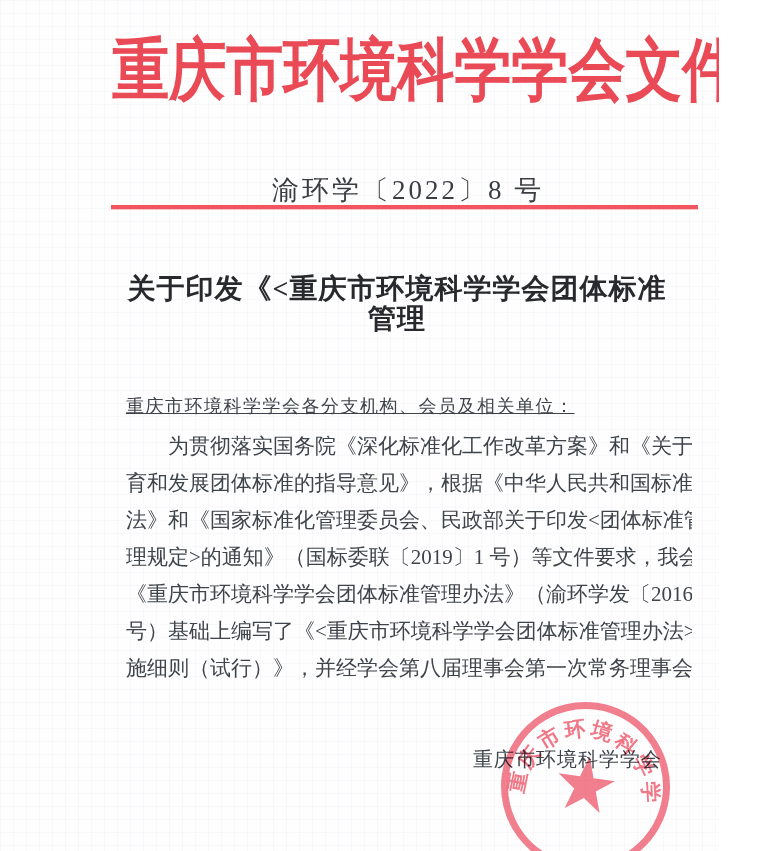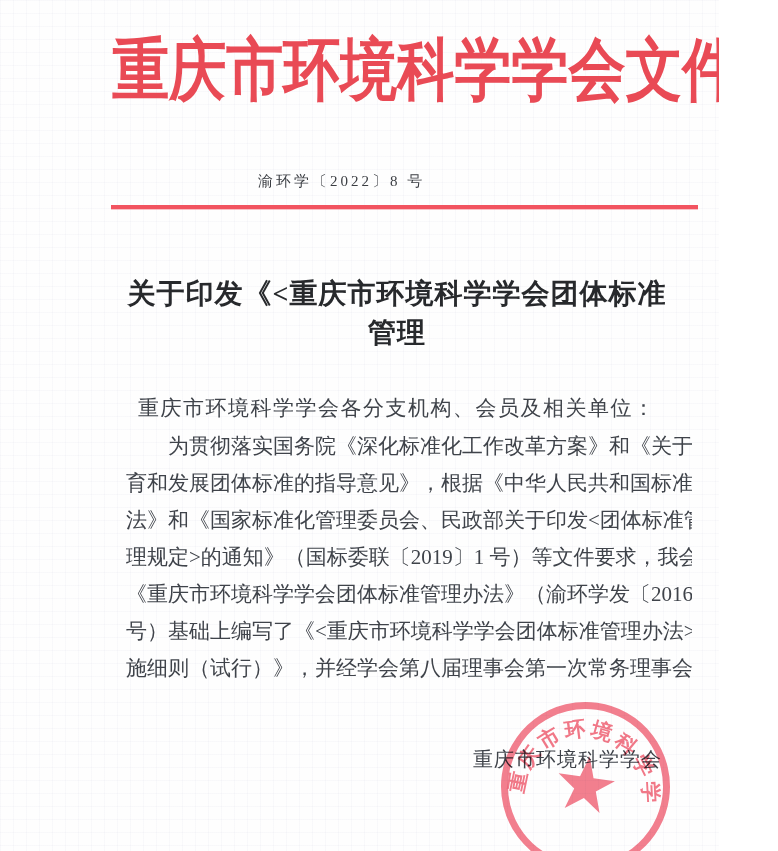--- a/index.html
+++ b/index.html
@@ -35,21 +35,22 @@
     transform: scale(0.92, 1.10);
     transform-origin: center top;
     letter-spacing: 0px;
   }
 
   .doc-number {
     position: absolute;
     top: 172px;
     left: 258px;
     width: 300px;
-    font-size: 15px;
+    text-align: center;
+    font-size: 27px;
     color: #3a3d42;
     letter-spacing: 3px;
     white-space: nowrap;
   }
 
   .red-line {
     position: absolute;
     top: 205px;
     left: 111px;
     width: 587px;
@@ -60,33 +61,34 @@
 
   .doc-title {
     position: absolute;
     top: 274px;
     left: 114px;
     width: 566px;
     text-align: center;
     font-size: 28px;
     font-weight: bold;
     color: #27292c;
-    line-height: 39px;
+    line-height: 30px;
     letter-spacing: 1px;
   }
 
   .salutation {
     position: absolute;
     top: 394px;
-    left: 138px;
+    left: 126px;
     width: 580px;
-    font-size: 21px;
+    font-size: 18px;
     color: #3f434a;
     letter-spacing: 1.5px;
     white-space: nowrap;
+    text-decoration: underline;
   }
 
   .body-text {
     position: absolute;
     top: 428px;
     left: 126px;
     width: 566px;
     font-size: 21px;
     color: #3f434a;
   }

